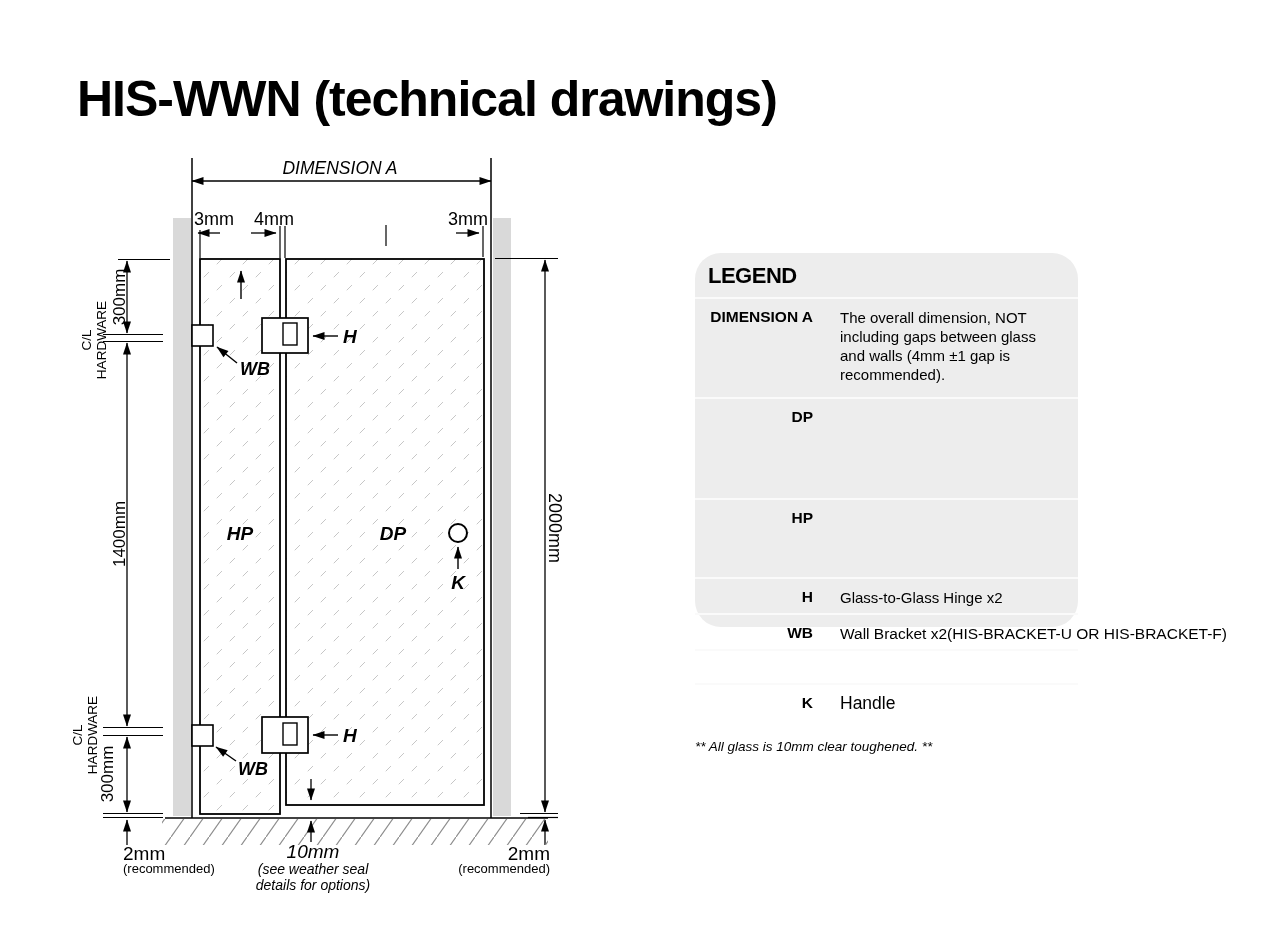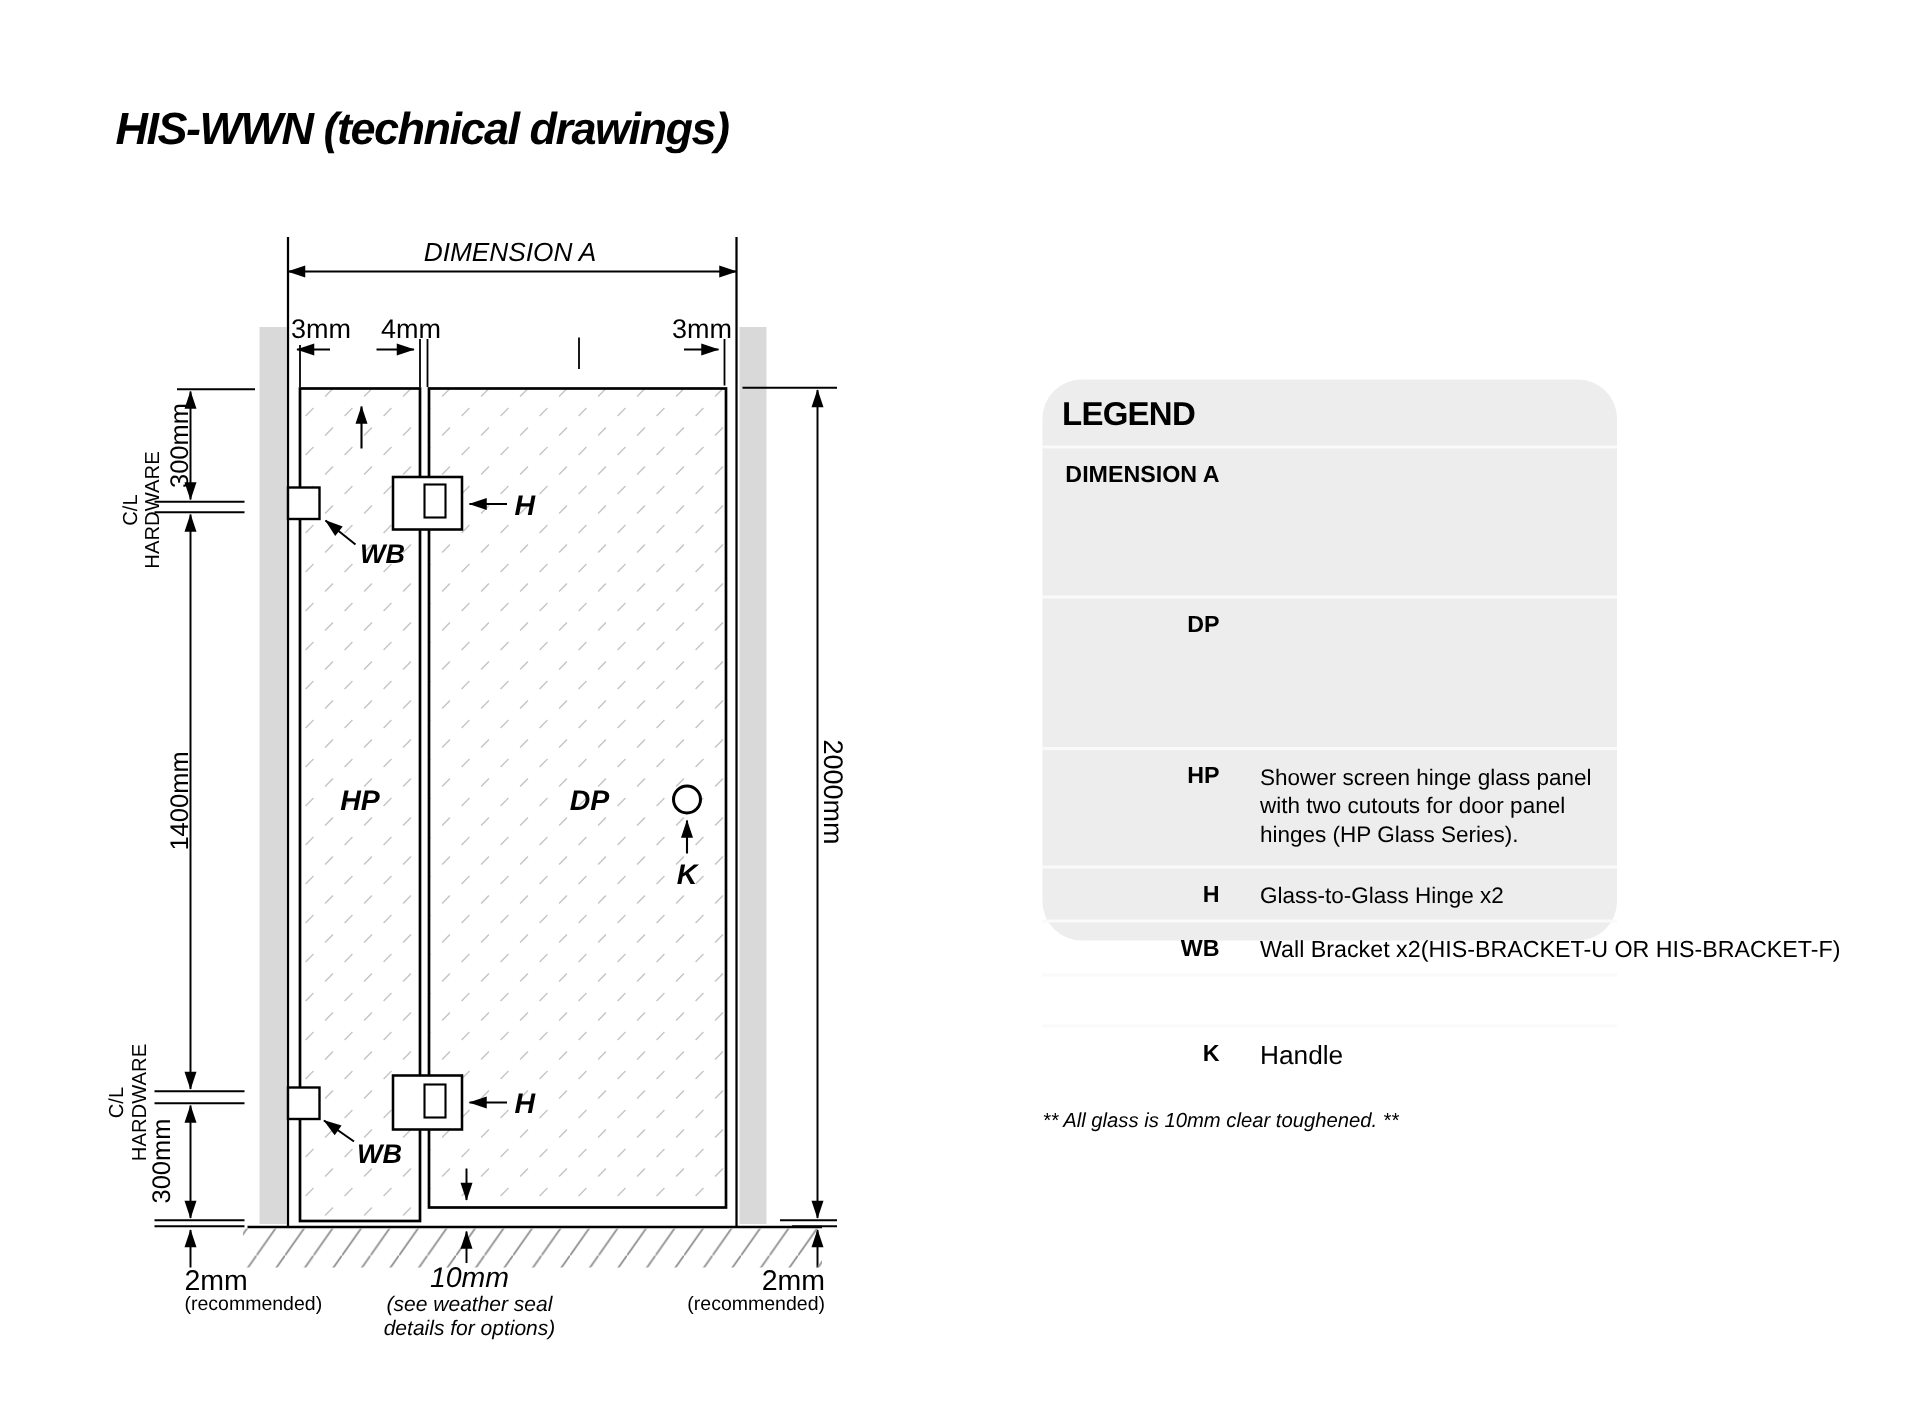--- a/index.html
+++ b/index.html
@@ -1,19 +1,19 @@
 <!DOCTYPE html>
 <html><head>
 <meta charset="utf-8">
 <style>
   html,body{margin:0;padding:0;background:#fff;}
   .page{position:relative;width:1285px;height:944px;background:#fff;overflow:hidden;
         font-family:"Liberation Sans",sans-serif;color:#000;}
-  .page-title{position:absolute;left:77px;top:70px;font-size:30px;font-weight:bold;
-        letter-spacing:-1px;white-space:nowrap;font-style:italic;}
+  .page-title{position:absolute;left:77px;top:70px;font-size:50px;font-weight:bold;
+        letter-spacing:-1px;white-space:nowrap;}
   svg text{fill:#000;font-family:"Liberation Sans",sans-serif;}
   .t-dim{font-size:18px;}
   .t-dima{font-size:17.5px;font-style:italic;}
   .t-vert{font-size:17px;}
   .t-cl{font-size:13.5px;}
   .t-lbl{font-size:19px;font-weight:bold;font-style:italic;}
   .t-lbl-sm{font-size:18px;font-weight:bold;font-style:italic;}
   .t-mm{font-size:19px;}
   .t-mm-i{font-size:19px;font-style:italic;}
   .t-rec{font-size:13px;}
@@ -142,29 +142,30 @@
     <text x="458" y="589" text-anchor="middle" class="t-lbl">K</text>
 
     <text x="240" y="540" text-anchor="middle" class="t-lbl">HP</text>
     <text x="393" y="540" text-anchor="middle" class="t-lbl">DP</text>
   </svg>
 
   <div class="legend">
     <div class="legend-title">LEGEND</div>
     <div class="legend-row r1">
       <div class="legend-term">DIMENSION A</div>
+      <div class="legend-desc">The overall dimension, NOT
+including gaps between glass
+and walls (4mm ±1 gap is
+recommended).</div>
     </div>
     <div class="legend-row r2">
       <div class="legend-term">DP</div>
     </div>
     <div class="legend-row r3">
       <div class="legend-term">HP</div>
-      <div class="legend-desc">Shower screen hinge glass panel
-with two cutouts for door panel
-hinges (HP Glass Series).</div>
     </div>
     <div class="legend-row r4">
       <div class="legend-term">H</div>
       <div class="legend-desc">Glass-to-Glass Hinge x2</div>
     </div>
     <div class="legend-row r5">
       <div class="legend-term">WB</div>
       <div class="legend-desc">Wall Bracket x2(HIS-BRACKET-U OR HIS-BRACKET-F)</div>
     </div>
     <div class="legend-row r6">

